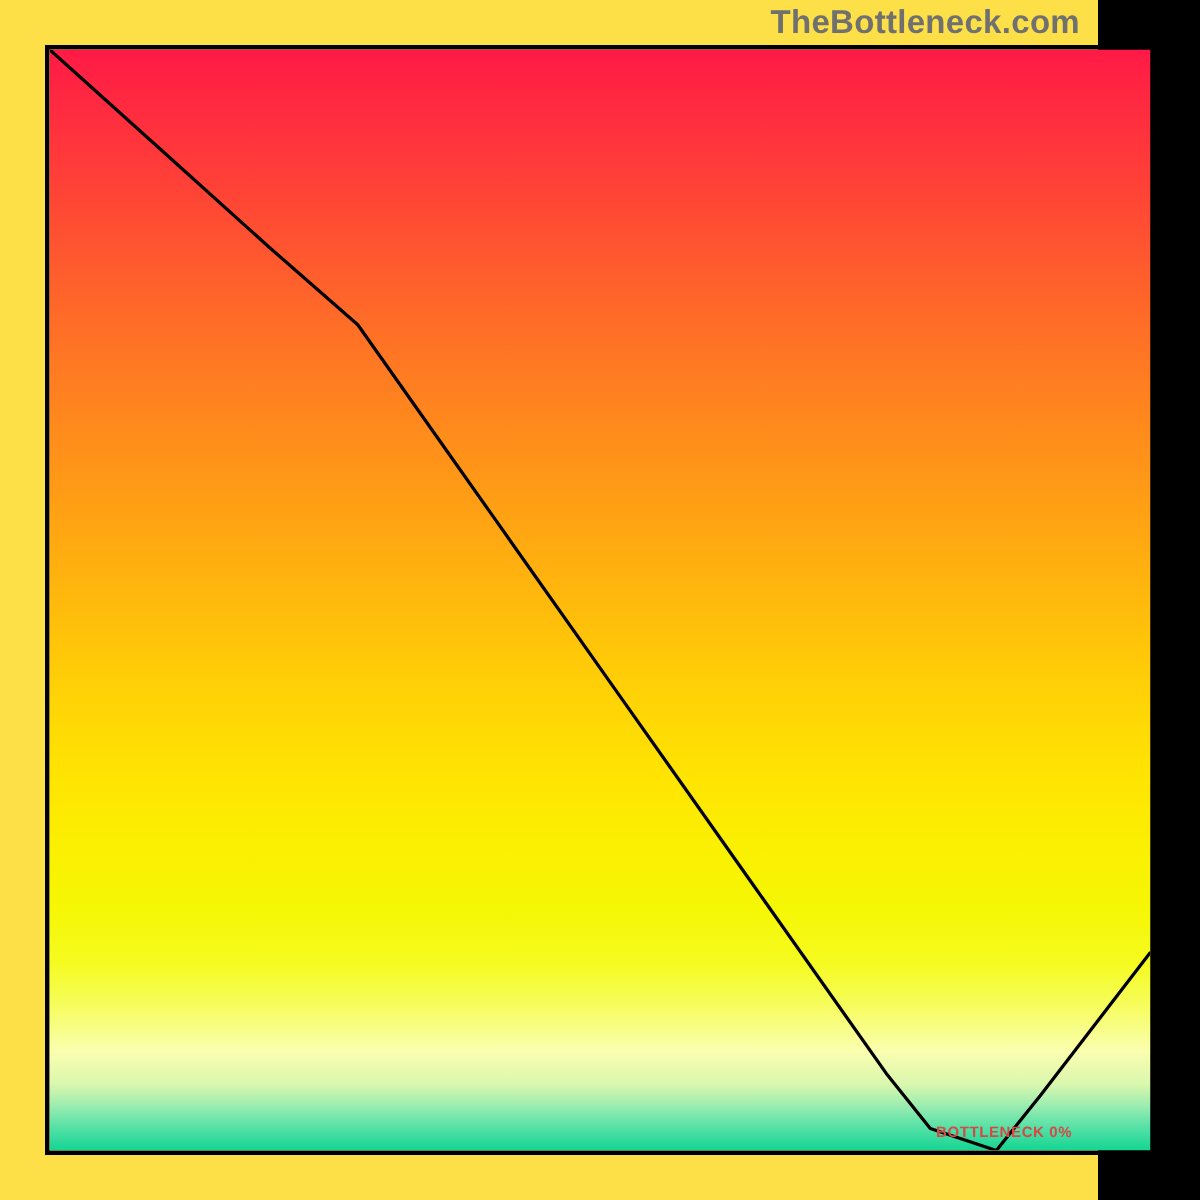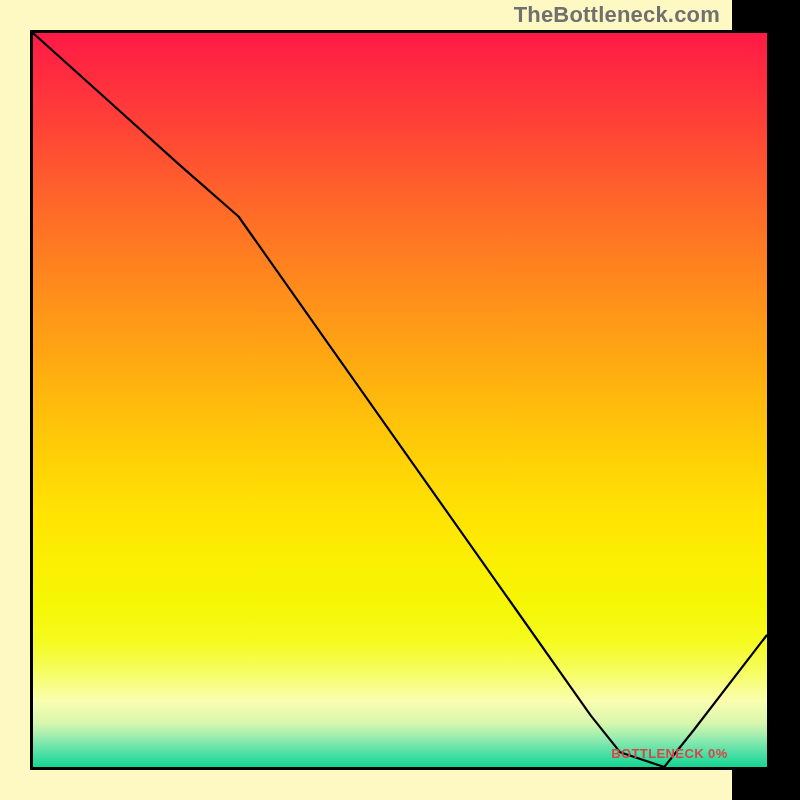--- a/index.html
+++ b/index.html
@@ -8,21 +8,21 @@
     width: 800px;
     height: 800px;
     background: #000000;
     overflow: hidden;
     font-family: Arial, Helvetica, sans-serif;
   }
   .stage {
     position: relative;
     width: 732px;
     height: 800px;
-    background: #fef9c3;
+    background: #fde047;
   }
   .watermark {
     position: absolute;
     top: 2px;
     right: 12px;
     color: #707070;
     font-size: 22px;
     font-weight: 600;
     letter-spacing: 0.2px;
   }
@@ -76,21 +76,21 @@
   }
   .line-path {
     fill: none;
     stroke: #000000;
     stroke-width: 2.2;
     stroke-linejoin: round;
     stroke-linecap: butt;
   }
   .bottleneck-label {
     position: absolute;
-    font-size: 13px;
+    font-size: 10px;
     font-weight: 700;
     color: #dc4545;
     letter-spacing: 0.4px;
     white-space: nowrap;
     transform: translateX(-50%);
   }
 </style>
 </head>
 <body>
 

